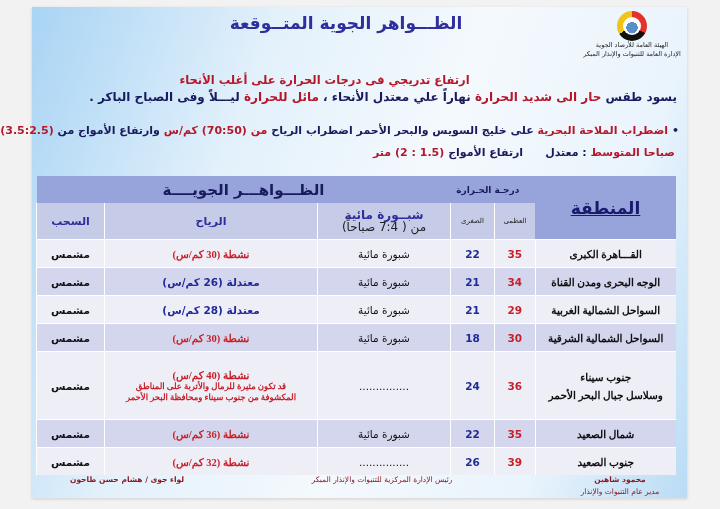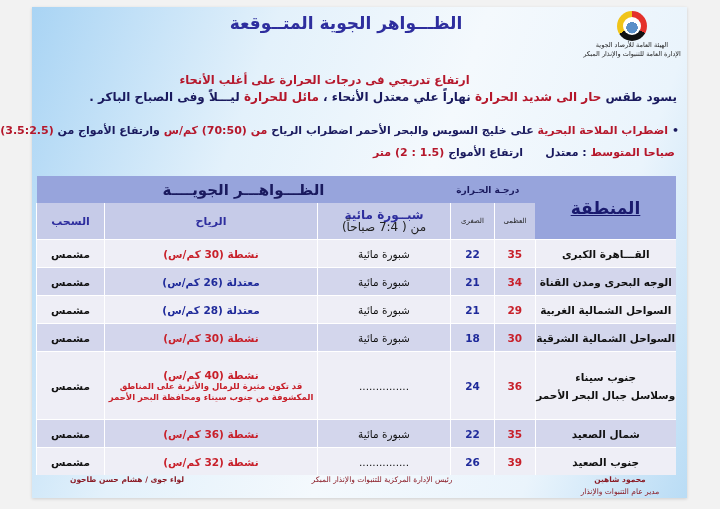--- a/index.html
+++ b/index.html
@@ -57,26 +57,26 @@
     .h-group { color:#1a1a5e; font-size:15px; letter-spacing:1px; }
     .h-temp { color:#1a1a5e; font-size:9px; text-align:left; padding-right:10px !important; }
     .h-max, .h-min { font-size:7px; color:#222; font-weight:normal; }
     .h-mist { color:#2e2e9e; font-size:12px; line-height:12px; }
     .h-mist small { display:block; font-size:12px; color:#222; font-weight:normal; }
     .h-wind, .h-cloud { color:#2e2e9e; font-size:11px;margin-top:8px; }
     tr.row td { height:27px; border-left:1px solid #fff; border-top:1px solid #fff; font-size:10.5px; }
     tr.row.tall td { height:67px;margin-left:8px; }
     tr.row.odd td { background:#eeeef6; }
     tr.row.even td { background:#d3d6ec; }
-    td.region { font-size:10.5px; color:#111; }
+    td.region { font-size:10.5px; color:#111;font-family:Liberation Serif, serif; }
     td.max { color:#c8202a; font-size:14px; }
     td.min { color:#1f2a9a; font-size:14px; }
     td.mist { font-size:9px; color:#111; font-weight:normal; }
     td.wind { font-size:11.5px; }
-    td.wind.active { color:#c8202a; }
+    td.wind.active { color:#c8202a;font-family:Liberation Serif, serif; }
     td.wind.moderate { color:#1f2a9a; }
     td.wind .note { display:block; font-size:8.5px; line-height:11px; color:#c8202a; }
     td.cloud { font-size:9px; color:#111; }
     .footer { position:absolute; top:467px; font-size:7.5px; color:#8a1b25; font-weight:bold; text-align:center; direction:rtl; line-height:12px; }
     .footer .sub { color:#8a1b25; font-weight:normal; }
     .f-right { right:12px; width:110px; }
     .f-mid { left:230px; width:240px; }
     .f-left { left:20px; width:150px; }
   </style>
 </head>

